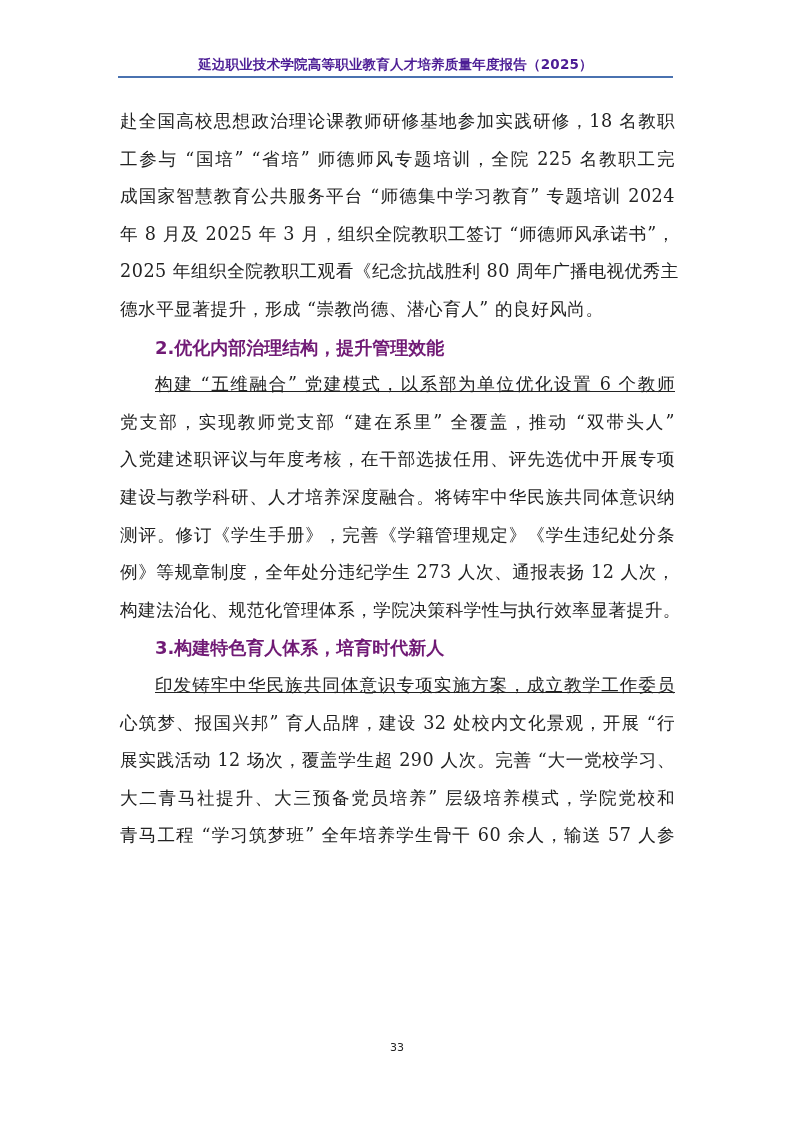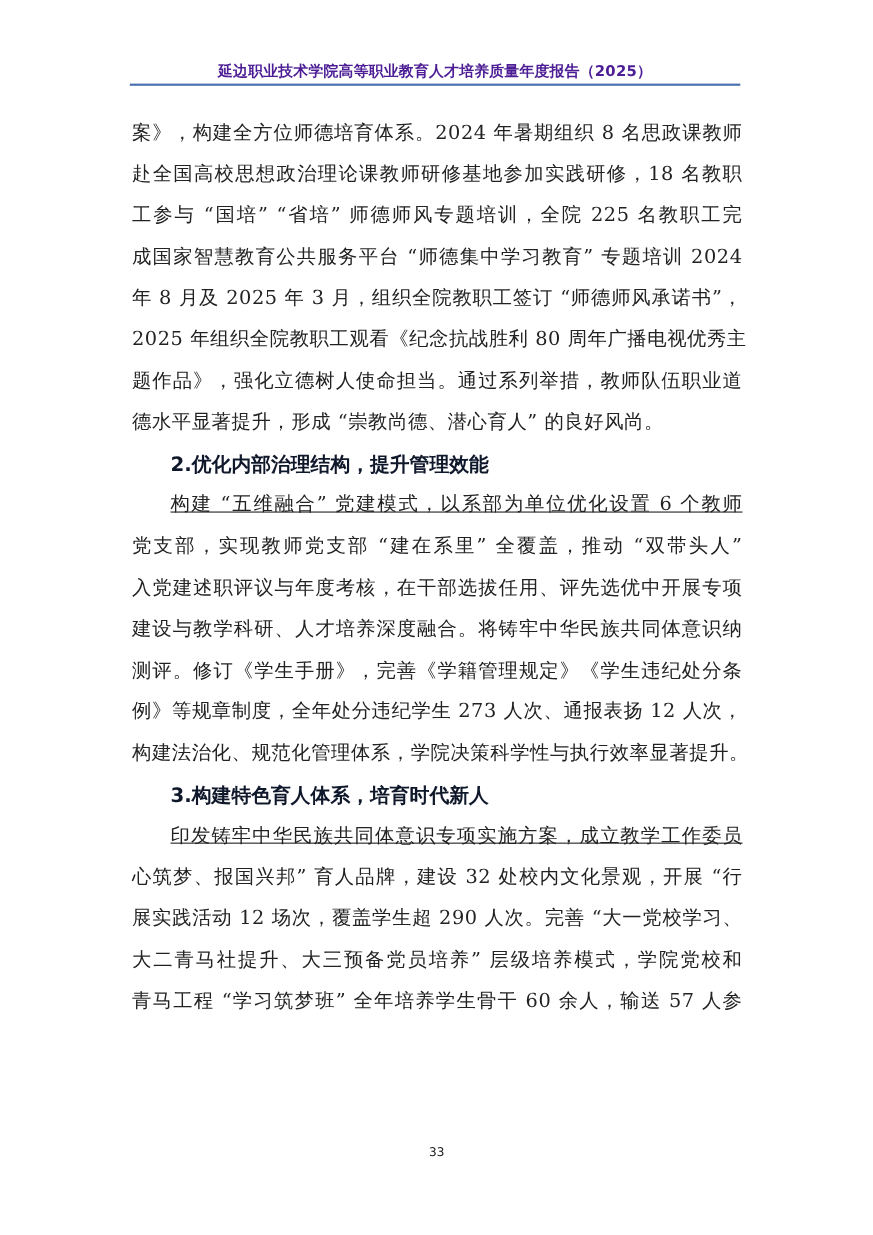--- a/index.html
+++ b/index.html
@@ -5,41 +5,39 @@
   html, body { margin:0; padding:0; background:#ffffff; }
   body { width:794px; height:1123px; position:relative; overflow:hidden;
          font-family:"DejaVu Serif","Liberation Serif",serif; color:#222; }
   .header-title { position:absolute; left:118px; width:555px; top:56px; text-align:center;
          font-family:"DejaVu Sans","Liberation Sans",sans-serif; font-weight:bold; font-size:13.5px; color:#4c1d95; letter-spacing:0.2px; }
   .header-rule { position:absolute; left:118px; width:555px; top:76px; height:2px; background:#4a72b0; }
   .body-text { position:absolute; left:120px; width:555px; top:103px; }
   .line { height:37.6px; line-height:37.6px; font-size:17.6px; white-space:nowrap; text-align:justify; text-align-last:justify; letter-spacing:0.5px; }
   .line.last { text-align-last:left; }
   .line.indent { padding-left:35px;text-decoration:underline; }
-  .heading { font-family:"DejaVu Sans","Liberation Sans",sans-serif; font-weight:bold; font-size:18px; height:37.6px; line-height:37.6px; padding-left:35px; color:#0f172a; }
+  .heading { font-family:"DejaVu Sans","Liberation Sans",sans-serif; font-weight:bold; font-size:18px; height:37.6px; line-height:37.6px; padding-left:35px; color:#701a75; }
   .page-number { position:absolute; top:1041px; left:0; width:794px; text-align:center;
          font-family:"DejaVu Sans","Liberation Sans",sans-serif; font-size:11px; color:#222; }
 </style>
 </head>
 <body>
 
 <div>
   <div class="header-title">延边职业技术学院高等职业教育人才培养质量年度报告（2025）</div>
   <div class="header-rule"></div>
 </div>
 
 <div class="body-text">
   <div>
-    <div class="line">案》，构建全方位师德培育体系。2024 年暑期组织 8 名思政课教师</div>
     <div class="line">赴全国高校思想政治理论课教师研修基地参加实践研修，18 名教职</div>
     <div class="line">工参与 “国培” “省培” 师德师风专题培训，全院 225 名教职工完</div>
     <div class="line">成国家智慧教育公共服务平台 “师德集中学习教育” 专题培训 2024</div>
     <div class="line">年 8 月及 2025 年 3 月，组织全院教职工签订 “师德师风承诺书”，</div>
     <div class="line">2025 年组织全院教职工观看《纪念抗战胜利 80 周年广播电视优秀主</div>
-    <div class="line">题作品》，强化立德树人使命担当。通过系列举措，教师队伍职业道</div>
     <div class="line last">德水平显著提升，形成 “崇教尚德、潜心育人” 的良好风尚。</div>
   </div>
 
   <div class="heading">2.优化内部治理结构，提升管理效能</div>
   <div>
     <div class="line indent">构建 “五维融合” 党建模式，以系部为单位优化设置 6 个教师</div>
     <div class="line">党支部，实现教师党支部 “建在系里” 全覆盖，推动 “双带头人”</div>
     <div class="line">入党建述职评议与年度考核，在干部选拔任用、评先选优中开展专项</div>
     <div class="line">建设与教学科研、人才培养深度融合。将铸牢中华民族共同体意识纳</div>
     <div class="line">测评。修订《学生手册》，完善《学籍管理规定》《学生违纪处分条</div>

